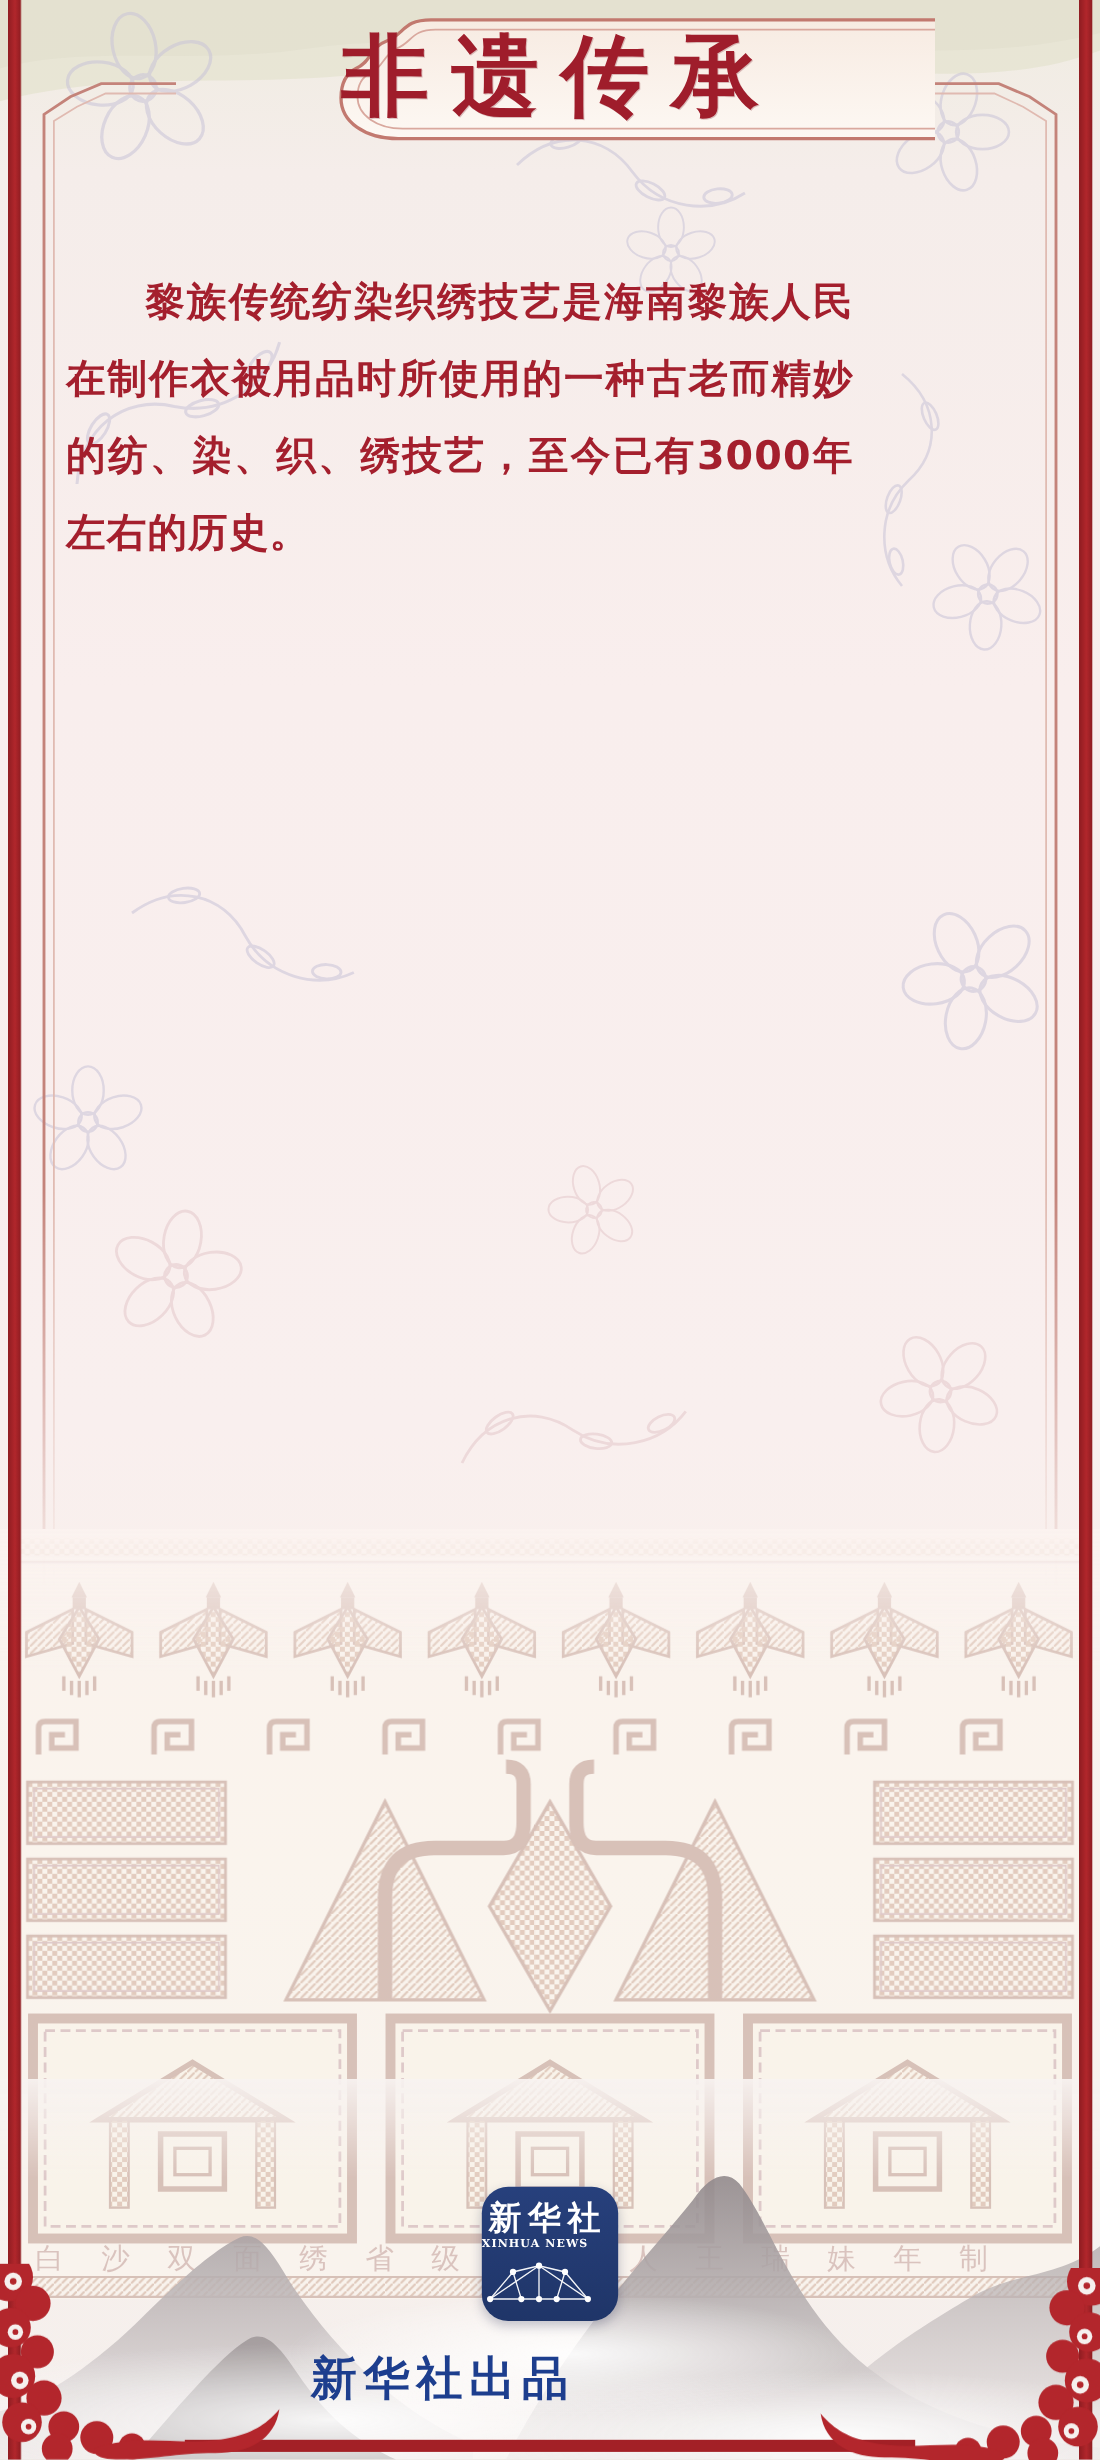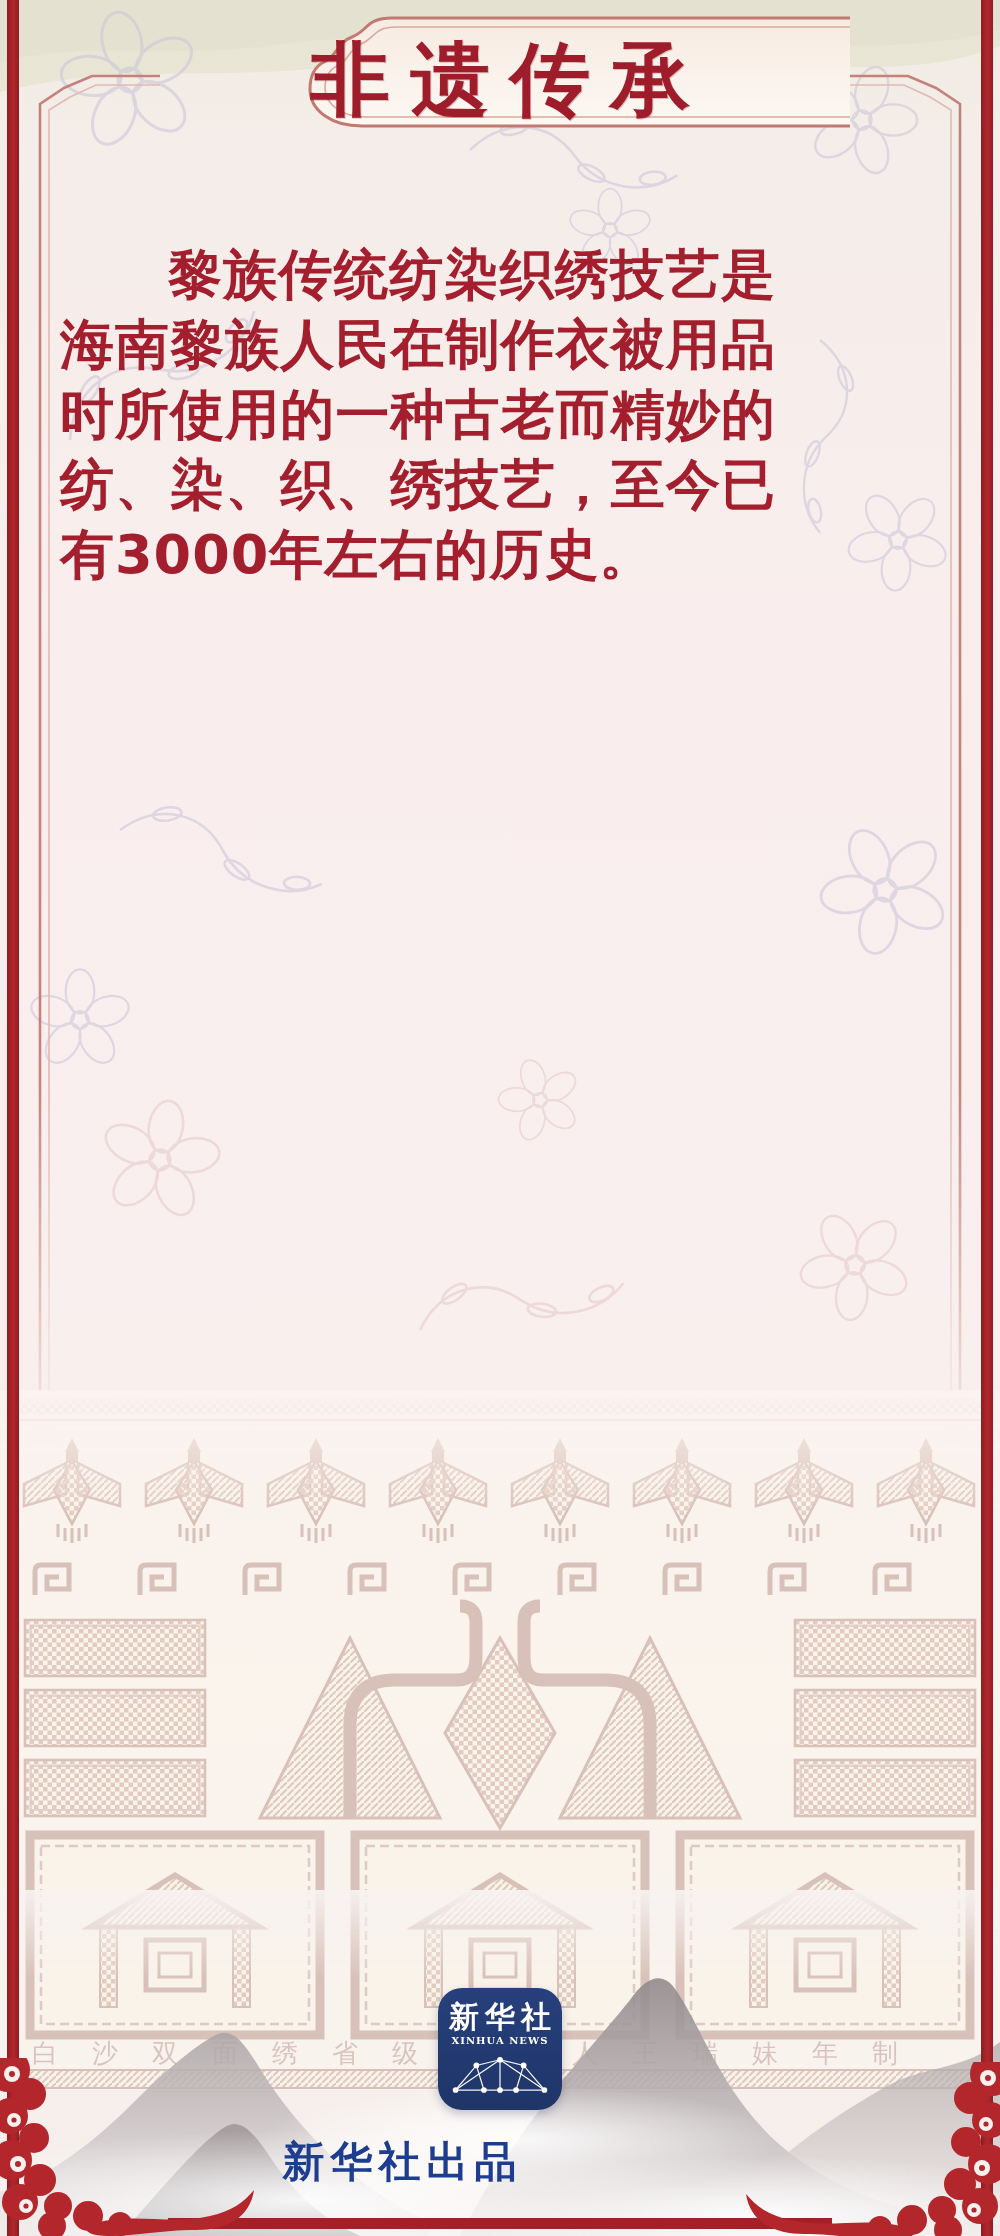--- a/index.html
+++ b/index.html
@@ -16,38 +16,38 @@
   .edge{top:0;width:12px;height:2236px;background:linear-gradient(90deg,#8f1d22,#b2272c 55%,#8f1d22);z-index:40;}
   .edge.left{left:7px;} .edge.right{right:7px;}
   
   .frame{left:0;top:0;width:1000px;height:1500px;z-index:4;}
   .plaque{left:150px;top:0;width:700px;height:134px;z-index:6;}
   .plaque svg{position:absolute;left:0;top:0;}
   .title{
     position:absolute;left:0;top:20px;width:100%;text-align:center;
     font-family:"DejaVu Serif","Liberation Serif",serif;font-weight:700;
     font-size:80px;line-height:96px;letter-spacing:20px;padding-left:20px;box-sizing:border-box;
-    color:#9f1d2b;text-shadow:1px 1px 0 rgba(120,20,30,.25);margin-top:11px;
+    color:#9f1d2b;text-shadow:1px 1px 0 rgba(120,20,30,.25);
   }
   
   .article{
     left:0;top:240px;width:836px;padding:0 60px;box-sizing:border-box;z-index:8;
-    color:#a41f2d;font-weight:700;font-size:54px;line-height:70px;
+    color:#a41f2d;font-weight:700;font-size:36px;line-height:70px;
     text-align:justify;letter-spacing:1px;
   }
   .article p{margin:0;text-indent:2em;}
   
   .textile{left:0;top:1390px;width:1000px;height:700px;z-index:10;}
   
   .mountains{left:0;top:1890px;width:1000px;height:346px;z-index:20;}
   
   .logo{
     left:438px;top:1988px;width:124px;height:122px;border-radius:24px;z-index:30;
     background:linear-gradient(180deg,#27407c,#1f3568);box-shadow:0 4px 10px rgba(30,40,80,.25);
-    color:#fff;text-align:center;
+    color:#fff;
   }
   .logo-cn{margin-top:13px;font-size:30px;line-height:32px;font-weight:600;letter-spacing:6px;padding-left:6px;}
   .logo-en{font-family:"DejaVu Serif","Liberation Serif",serif;font-size:10px;letter-spacing:1px;margin-top:2px;font-weight:700;}
   .logo svg{margin-top:4px;}
   .credit{
     left:0;top:2134px;width:799px;text-align:center;z-index:30;
     color:#1d3e8e;font-weight:800;font-size:42px;letter-spacing:6px;padding-left:6px;box-sizing:border-box;
   }
   .bottombar{left:168px;top:2218px;width:664px;height:11px;background:#a32026;z-index:45;}
   .cloud{width:280px;height:178px;z-index:50;}

